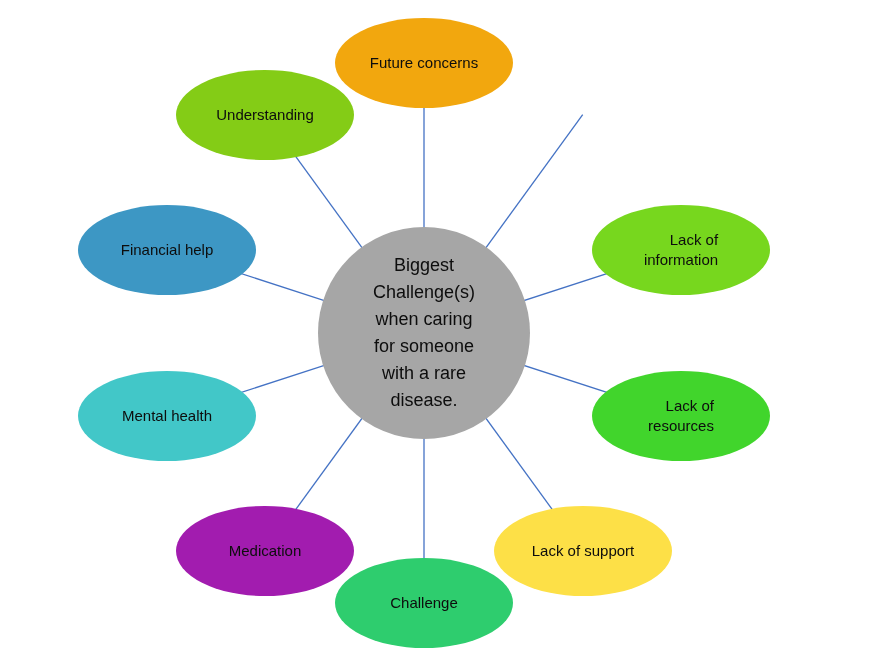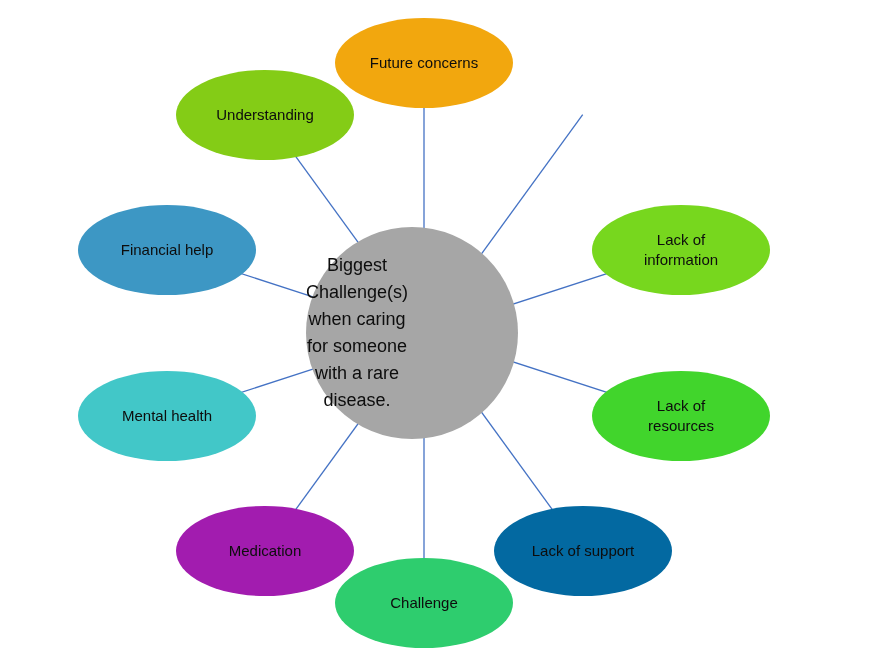--- a/index.html
+++ b/index.html
@@ -21,44 +21,44 @@
     top: 0;
     width: 880px;
     height: 671px;
     z-index: 1;
   }
   .center-circle {
     position: absolute;
     z-index: 2;
     width: 212px;
     height: 212px;
-    left: 306px;
+    left: 318px;
     top: 227px;
     border-radius: 50%;
     display: flex;
     align-items: center;
-    justify-content: flex-start;
+    justify-content: center;
     text-align: center;
   }
   .center-circle .center-label {
     white-space: pre-line;
     font-size: 18px;
     line-height: 1.5;
     color: #0d0d0d;
   }
   .node {
     position: absolute;
     z-index: 2;
     width: 178px;
     height: 90px;
     border-radius: 50%;
     display: flex;
     align-items: center;
     justify-content: center;
-    text-align: center;
+    text-align: right;
   }
   .node .node-label {
     white-space: pre-line;
     font-size: 15px;
     line-height: 1.35;
     color: #0d0d0d;
     padding: 0 14px;
   }
 </style>
 </head>
@@ -89,21 +89,21 @@
       <span class="node-label">Future concerns</span>
     </div>
     <div class="node" style="left: 592px; top: 205px; background: rgb(119, 215, 30);">
       <span class="node-label">Lack of
 information</span>
     </div>
     <div class="node" style="left: 592px; top: 371px; background: rgb(65, 213, 44);">
       <span class="node-label">Lack of
 resources</span>
     </div>
-    <div class="node" style="left: 494px; top: 506px; background: #0369a1;">
+    <div class="node" style="left: 494px; top: 506px; background: #fde047;">
       <span class="node-label">Lack of support</span>
     </div>
     <div class="node" style="left: 335px; top: 558px; background: rgb(46, 205, 110);">
       <span class="node-label">Challenge</span>
     </div>
     <div class="node" style="left: 176px; top: 506px; background: #a21caf;">
       <span class="node-label">Medication</span>
     </div>
     <div class="node" style="left: 78px; top: 371px; background: rgb(66, 199, 200);">
       <span class="node-label">Mental health</span>

